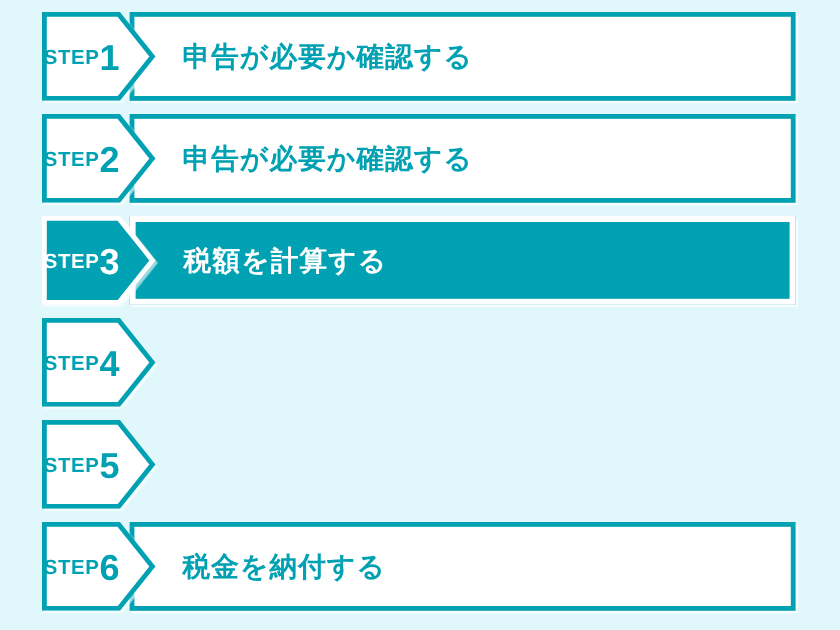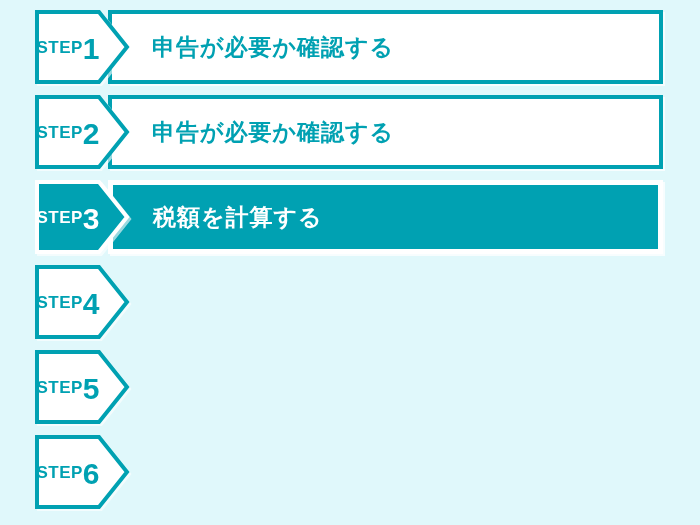--- a/index.html
+++ b/index.html
@@ -171,20 +171,23 @@
           <polygon points="2,2 64,2 92,37 64,72 2,72"></polygon>
         </svg>
       <div class="badge-text">
         <span class="badge-step">STEP</span>
         <span class="badge-num">5</span>
       </div>
     </div>
   </div>
 
   <div class="step-row">
+    <div class="bar">
+      <span class="bar-label">税金を納付する</span>
+    </div>
     <div class="badge">
       <svg class="badge-shape" viewBox="0 0 95 74" preserveAspectRatio="none">
           <polygon points="2,2 64,2 92,37 64,72 2,72"></polygon>
         </svg>
       <div class="badge-text">
         <span class="badge-step">STEP</span>
         <span class="badge-num">6</span>
       </div>
     </div>
   </div>

